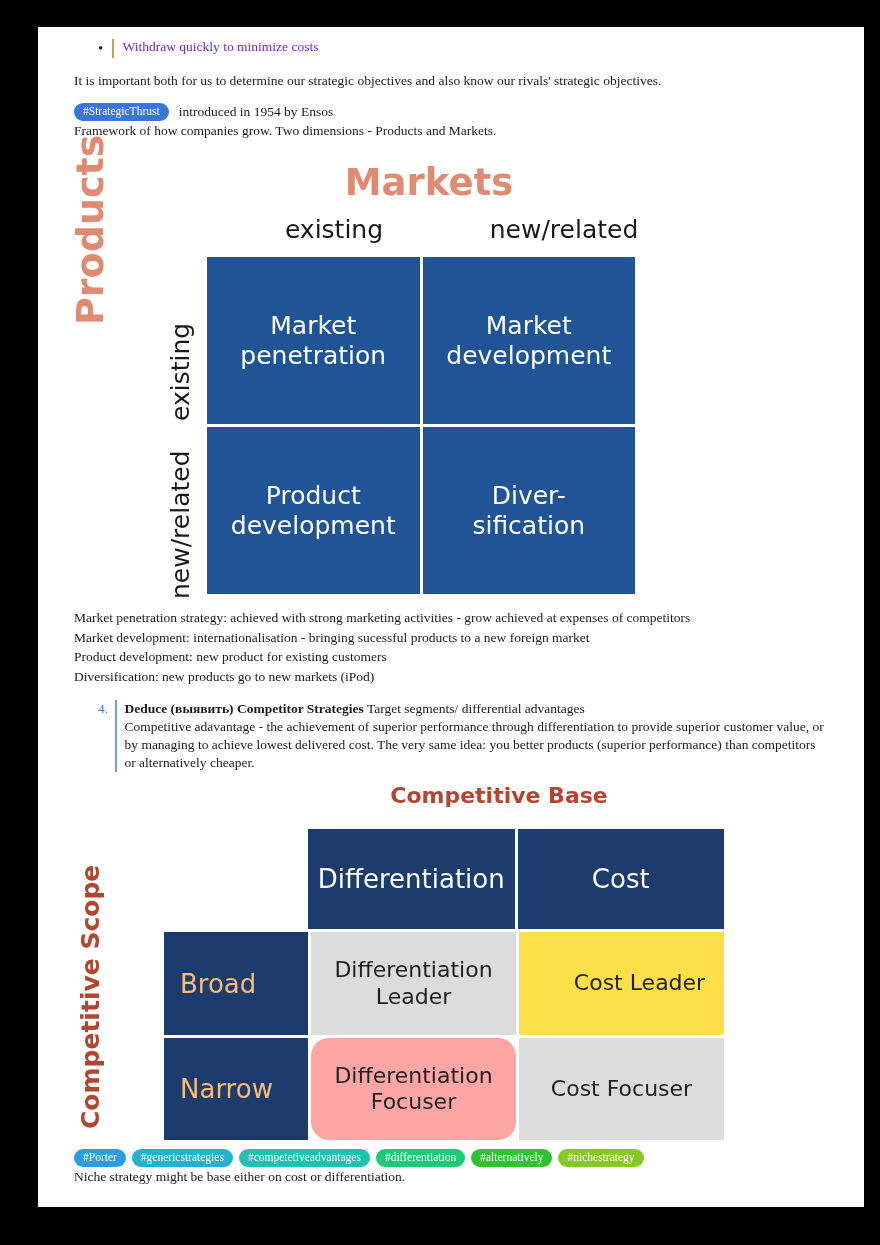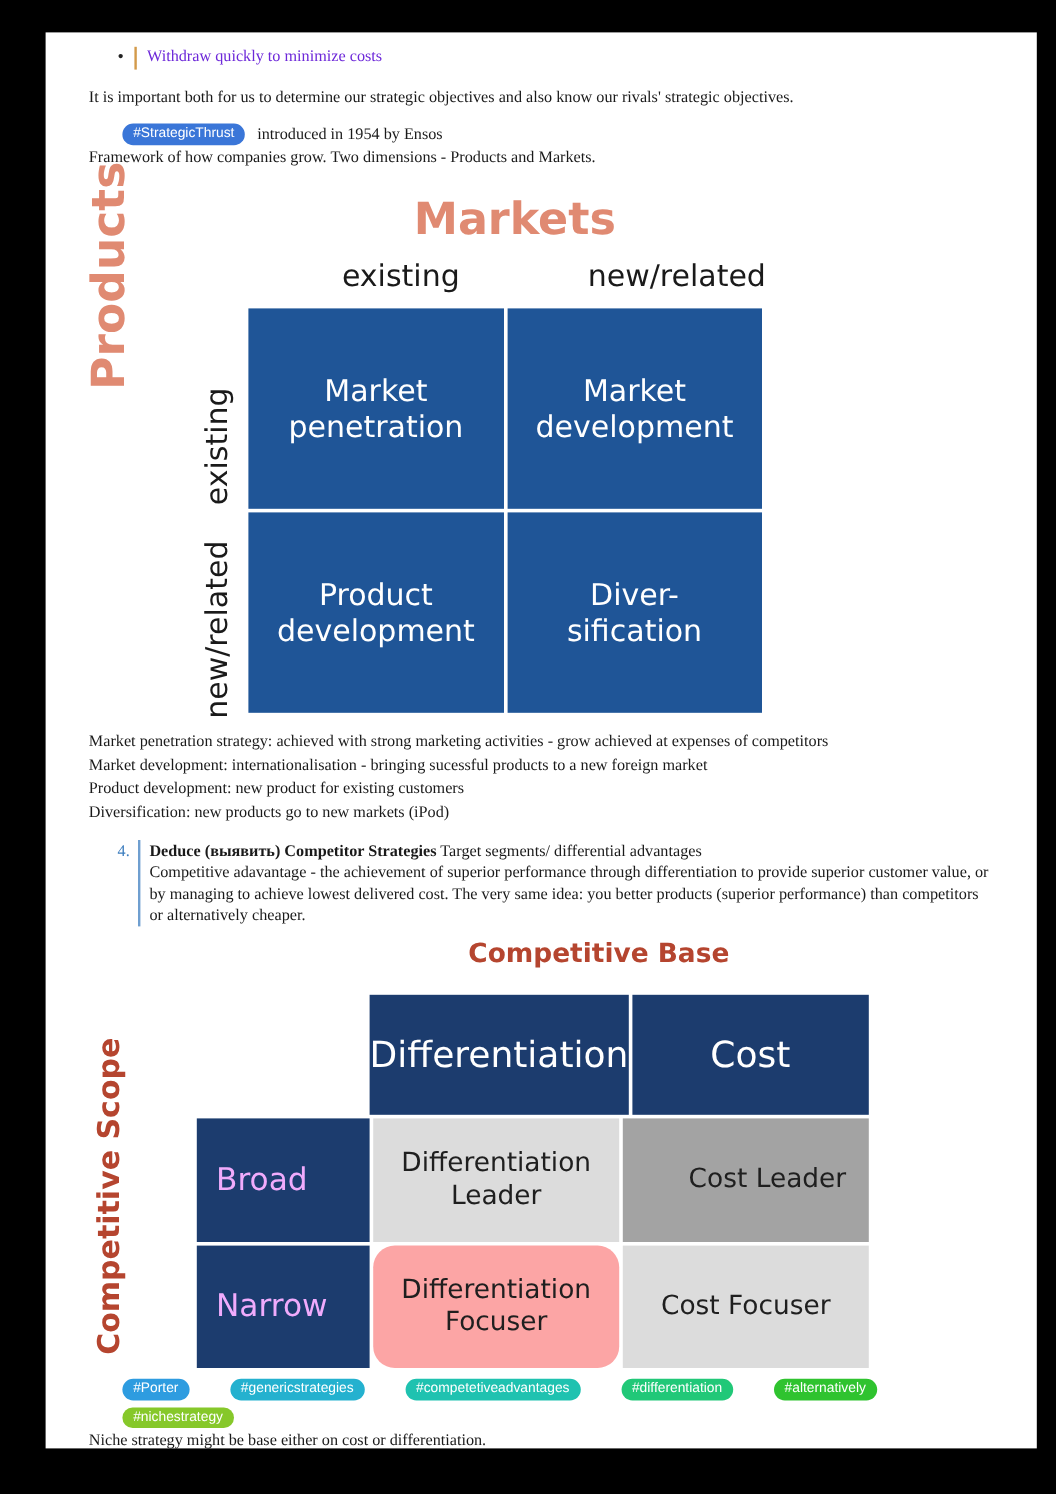--- a/index.html
+++ b/index.html
@@ -75,22 +75,21 @@
     flex-wrap: wrap;
   }
   .chip {
     display: inline-block;
     border-radius: 9px;
     padding: 1px 9px 2px 9px;
     font-size: 11.5px;
     line-height: 1.25;
     color: #ffffff;
     white-space: nowrap;
-    font-family: Liberation Sans, sans-serif;
-    margin-left: 28px;
+    font-family: Liberation Serif, serif;
   }
   .chip-inline-note {
     font-size: 13.5px;
     color: #1a1a1a;
     margin-left: 4px;
   }
 
   
   .ansoff {
     position: relative;
@@ -250,36 +249,36 @@
     grid-template-columns: 1fr 1fr;
     gap: 3px;
   }
   .porter-head-cell {
     background: #1c3c6e;
     color: #ffffff;
     display: flex;
     align-items: center;
     justify-content: center;
     font-family: "DejaVu Sans", "Liberation Sans", sans-serif;
-    font-size: 30px;
+    font-size: 26px;
   }
   .porter-body {
     position: absolute;
     left: 90px;
     top: 153px;
     width: 560px;
     height: 208px;
     display: grid;
     grid-template-columns: 144px 1fr 1fr;
     grid-template-rows: 1fr 1fr;
     gap: 3px;
   }
   .porter-rowlabel {
     background: #1c3c6e;
-    color: #f0abfc;
+    color: #fdba74;
     display: flex;
     align-items: center;
     justify-content: flex-start;
     padding-left: 16px;
     font-family: "DejaVu Sans", "Liberation Sans", sans-serif;
     font-size: 26px;
     box-sizing: border-box;
   }
   .porter-cell {
     background: #dcdcdc;
@@ -360,21 +359,21 @@
       <div class="porter-scope-label" style="color: rgb(181, 69, 47);">Competitive Scope</div>
 
       <div class="porter-head">
         <div class="porter-head-cell" style="background: rgb(28, 60, 110);">Differentiation</div>
         <div class="porter-head-cell" style="background: rgb(28, 60, 110);">Cost</div>
       </div>
 
       <div class="porter-body">
         <div class="porter-rowlabel" style="background: rgb(28, 60, 110);">Broad</div>
         <div class="porter-cell" style="background: rgb(220, 220, 220);">Differentiation Leader</div>
-        <div class="porter-cell" style="background: #a3a3a3; padding-left: 36px;">Cost Leader</div>
+        <div class="porter-cell" style="background: #fde047; padding-left: 36px;">Cost Leader</div>
         <div class="porter-rowlabel" style="background: rgb(28, 60, 110);">Narrow</div>
         <div class="porter-cell" style="background: #fca5a5; border-radius: 18px;">Differentiation Focuser</div>
         <div class="porter-cell" style="background: rgb(220, 220, 220);">Cost Focuser</div>
       </div>
     </div>
 
     <div class="tagline" id="tag-row">
         <span class="chip" style="background: rgb(46, 156, 224);">#Porter</span>
         <span class="chip" style="background: rgb(36, 177, 207);">#genericstrategies</span>
         <span class="chip" style="background: rgb(31, 194, 176);">#competetiveadvantages</span>

